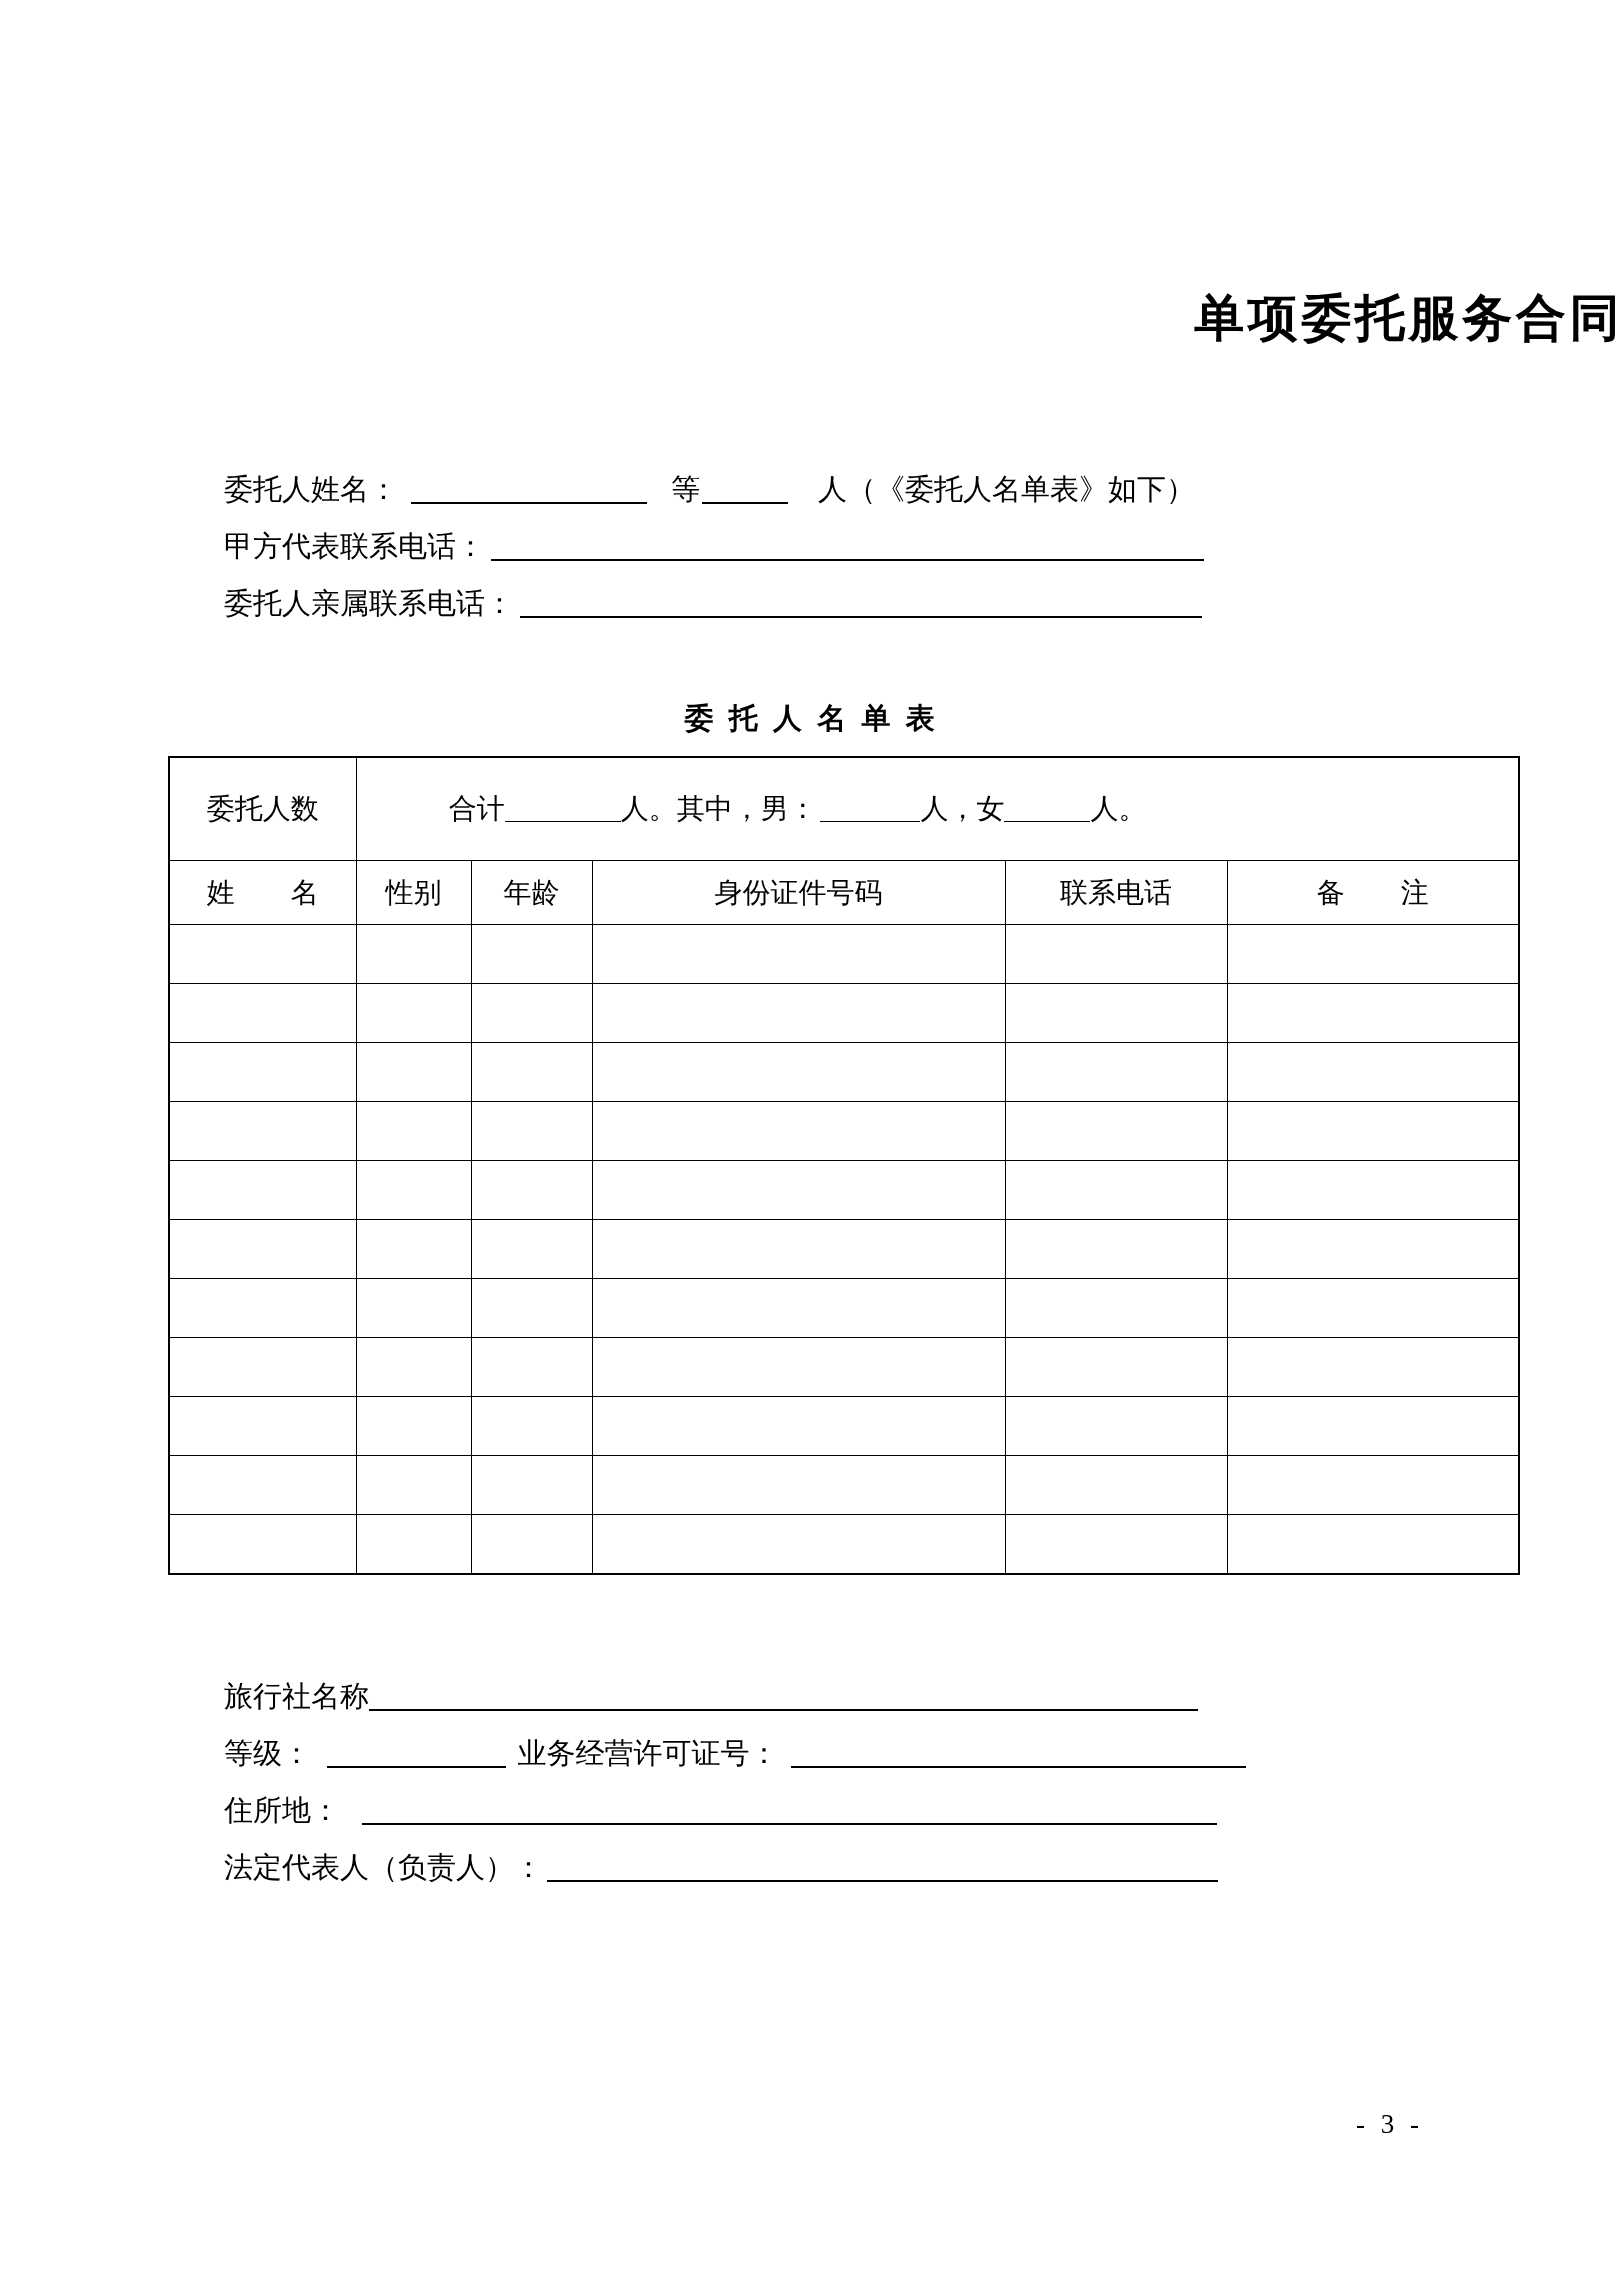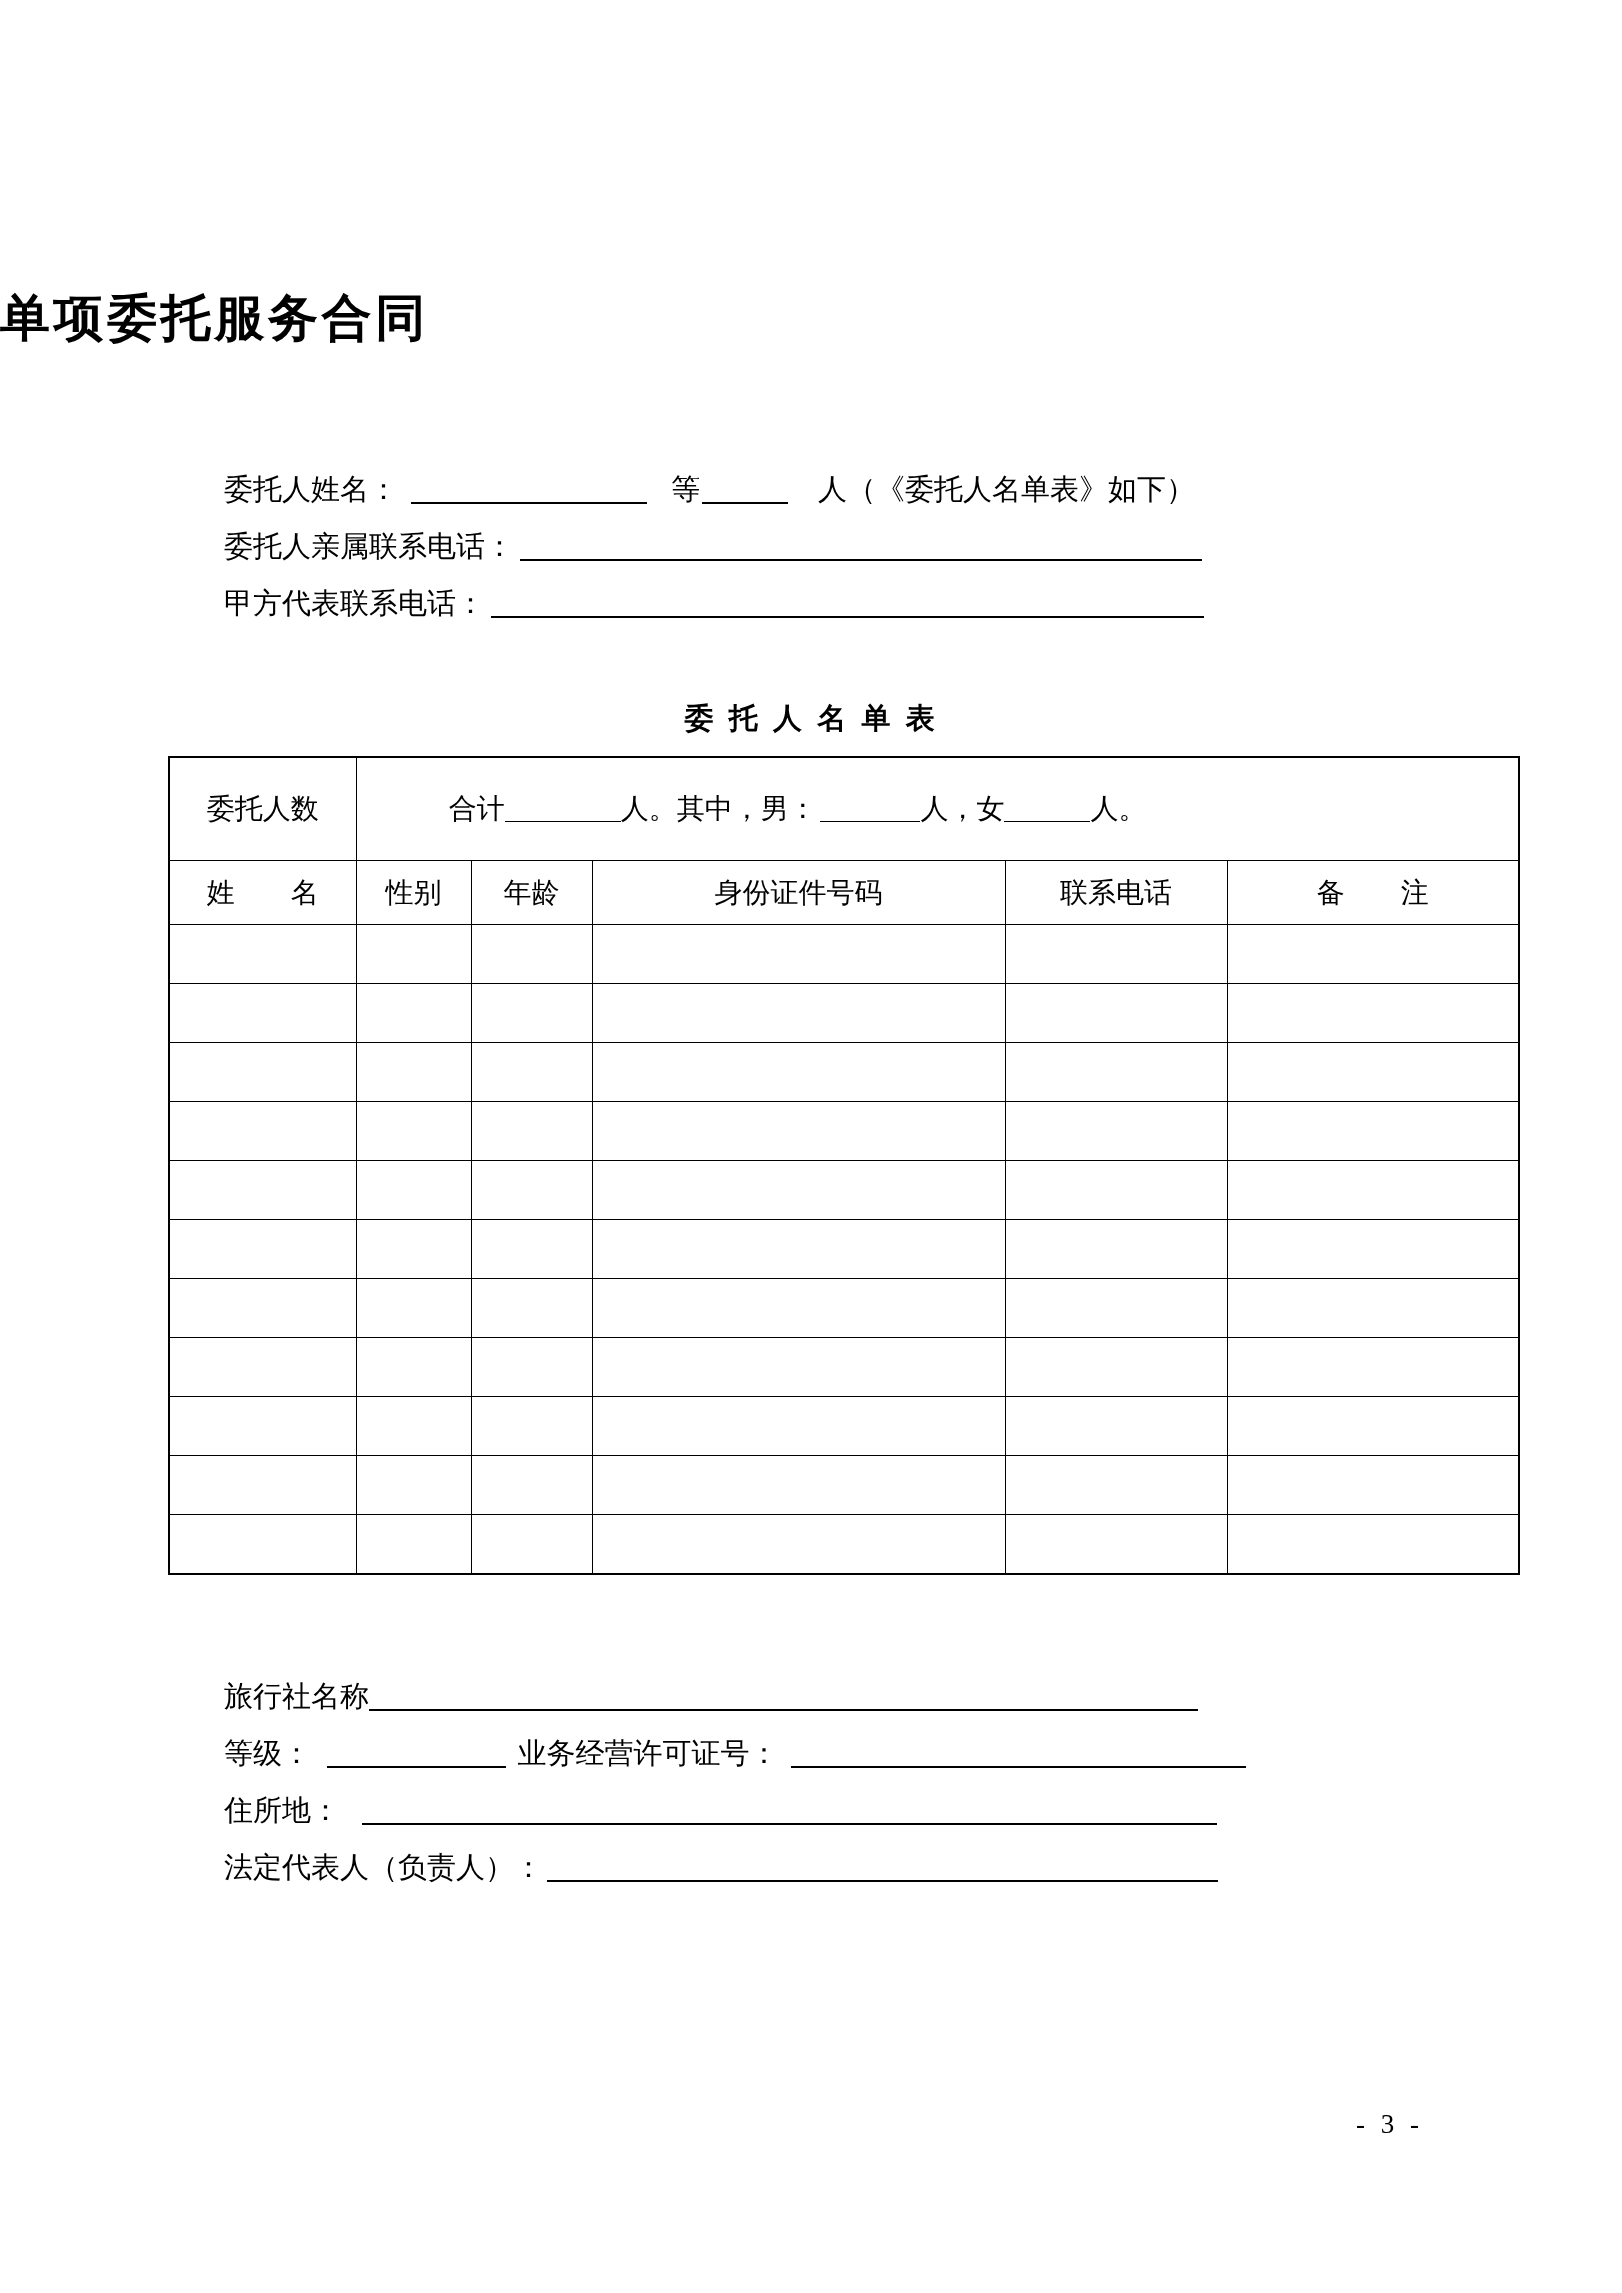--- a/index.html
+++ b/index.html
@@ -8,21 +8,21 @@
     width:1623px;
     height:2294px;
     background:#ffffff;
     color:#000;
     font-family:"Liberation Sans","DejaVu Sans",sans-serif;
     overflow:hidden;
   }
   .doc-title{
     position:absolute;
     top:285px;left:0;width:100%;
-    text-align:left;
+    text-align:right;
     font-size:50px;
     font-weight:bold;
     letter-spacing:3.6px;
     white-space:pre;
   }
   .block{
     position:absolute;
     left:224px;
     font-size:29px;
     line-height:57px;
@@ -85,24 +85,24 @@
 
   <div class="doc-title">单项委托服务合同</div>
 
   <div class="block block-a">
     <div>
       <span>委托人姓名：</span><span class="u" style="width:236px;margin-left:12.7px;"></span>
       <span style="margin-left:16.4px;">等</span><span class="u" style="width:86px;margin-left:1.8px;margin-right:22px;"></span>
       <span>人（《委托人名单表》如下）</span>
     </div>
     <div>
+      <span>甲方代表联系电话：</span><span class="u" style="width:713px;margin-left:5.5px;"></span>
+    </div>
+    <div>
       <span>委托人亲属联系电话：</span><span class="u" style="width:682px;margin-left:5.5px;"></span>
-    </div>
-    <div>
-      <span>甲方代表联系电话：</span><span class="u" style="width:713px;margin-left:5.5px;"></span>
     </div>
   </div>
 
   <div class="roster-title">委 托 人 名 单 表</div>
 
   <table class="roster">
     <colgroup>
       <col style="width:187px">
         <col style="width:115px">
         <col style="width:121px">

